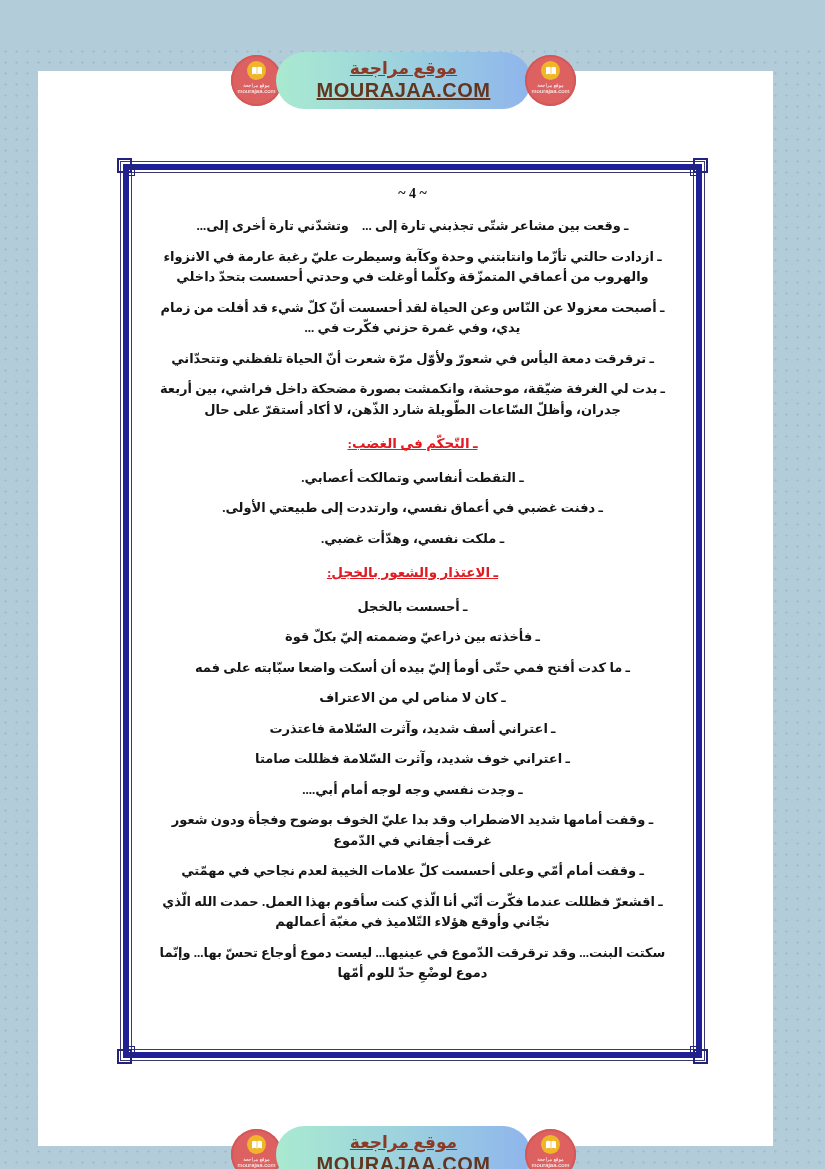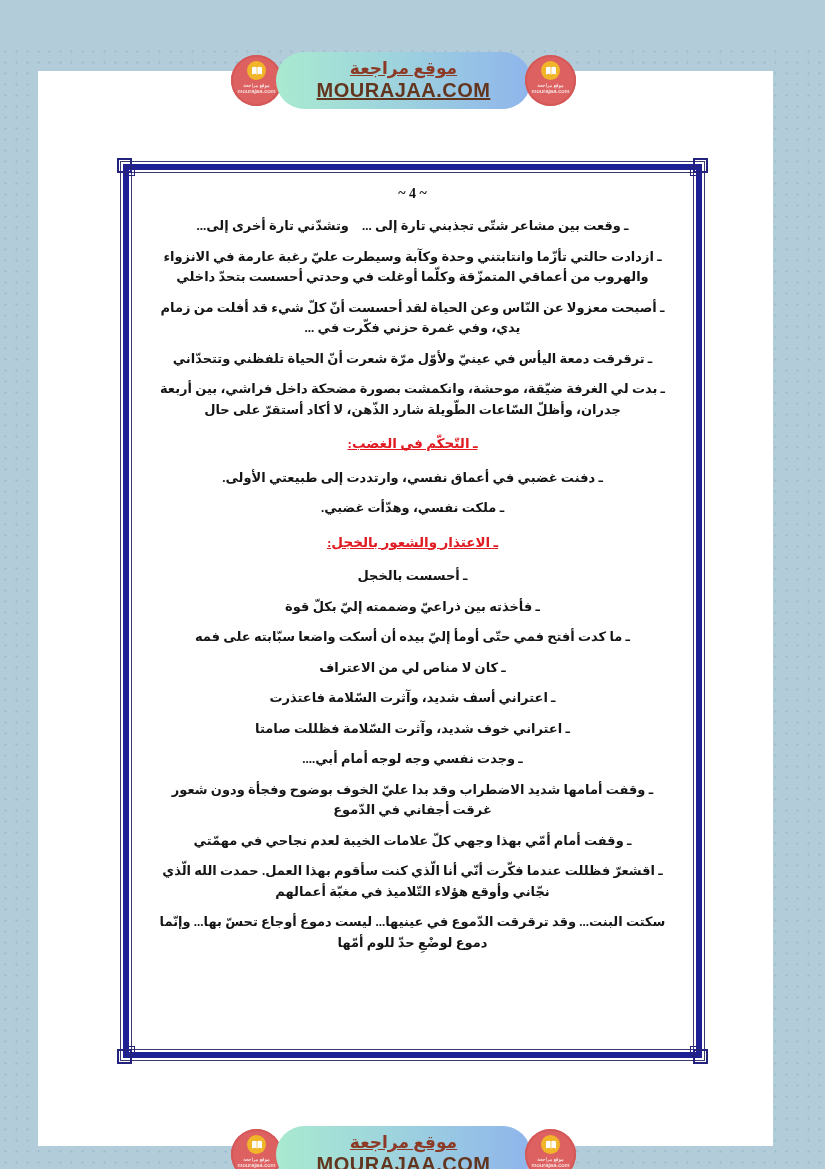--- a/index.html
+++ b/index.html
@@ -131,35 +131,36 @@
     <div class="orn s2 bl2"></div>
     <div class="orn br1"></div>
     <div class="orn s2 br2"></div>
 
     <div class="frame-content">
       <div class="page-num">~ 4 ~</div>
       <div class="doc-body">
           <p class="para">ـ وقعت بين مشاعر شتّى تجذبني تارة إلى ...    وتشدّني تارة أخرى إلى...</p>
           <p class="para">ـ ازدادت حالتي تأزّما وانتابتني وحدة وكآبة وسيطرت عليّ رغبة عارمة في الانزواء والهروب من أعماقي المتمزّقة وكلّما أوغلت في وحدتي أحسست بتحدّ داخلي</p>
           <p class="para">ـ أصبحت معزولا عن النّاس وعن الحياة لقد أحسست أنّ كلّ شيء قد أفلت من زمام يدي، وفي غمرة حزني فكّرت في ...</p>
-          <p class="para">ـ ترقرقت دمعة اليأس في عينيّ ولأوّل مرّة شعرت أنّ الحياة تلفظني وتتحدّاني</p>
+          <p class="para">ـ ترقرقت دمعة اليأس في شعورّ ولأوّل مرّة شعرت أنّ الحياة تلفظني وتتحدّاني</p>
           <p class="para">ـ بدت لي الغرفة ضيّقة، موحشة، وانكمشت بصورة مضحكة داخل فراشي، بين أربعة جدران، وأظلّ السّاعات الطّويلة شارد الذّهن، لا أكاد أستقرّ على حال</p>
           <p class="heading">ـ التّحكّم في الغضب:</p>
+          <p class="para">ـ التقطت أنفاسي وتمالكت أعصابي.</p>
           <p class="para">ـ دفنت غضبي في أعماق نفسي، وارتددت إلى طبيعتي الأولى.</p>
           <p class="para">ـ ملكت نفسي، وهدّأت غضبي.</p>
           <p class="heading">ـ الاعتذار والشعور بالخجل:</p>
           <p class="para">ـ أحسست بالخجل</p>
           <p class="para">ـ فأخذته بين ذراعيّ وضممته إليّ بكلّ قوة</p>
           <p class="para">ـ ما كدت أفتح فمي حتّى أومأ إليّ بيده أن أسكت واضعا سبّابته على فمه</p>
           <p class="para">ـ كان لا مناص لي من الاعتراف</p>
           <p class="para">ـ اعتراني أسف شديد، وآثرت السّلامة فاعتذرت</p>
           <p class="para">ـ اعتراني خوف شديد، وآثرت السّلامة فظللت صامتا</p>
           <p class="para">ـ وجدت نفسي وجه لوجه أمام أبي....</p>
           <p class="para">ـ وقفت أمامها شديد الاضطراب وقد بدا عليّ الخوف بوضوح وفجأة ودون شعور غرقت أجفاني في الدّموع</p>
-          <p class="para">ـ وقفت أمام أمّي بهذا وجهي كلّ علامات الخيبة لعدم نجاحي في مهمّتي</p>
+          <p class="para">ـ وقفت أمام أمّي وعلى أحسست كلّ علامات الخيبة لعدم نجاحي في مهمّتي</p>
           <p class="para">ـ اقشعرّ فظللت عندما فكّرت أنّي أنا الّذي كنت سأقوم بهذا العمل. حمدت الله الّذي نجّاني وأوقع هؤلاء التّلاميذ في مغبّة أعمالهم</p>
           <p class="para">سكتت البنت... وقد ترقرقت الدّموع في عينيها... ليست دموع أوجاع تحسّ بها... وإنّما دموع لوضْعِ حدّ للوم أمّها</p>
         </div>
     </div>
   </div>
 
   <div class="brand footer">
     <div class="badge left">
       <div class="badge-dot">
         <svg viewBox="0 0 24 20">

